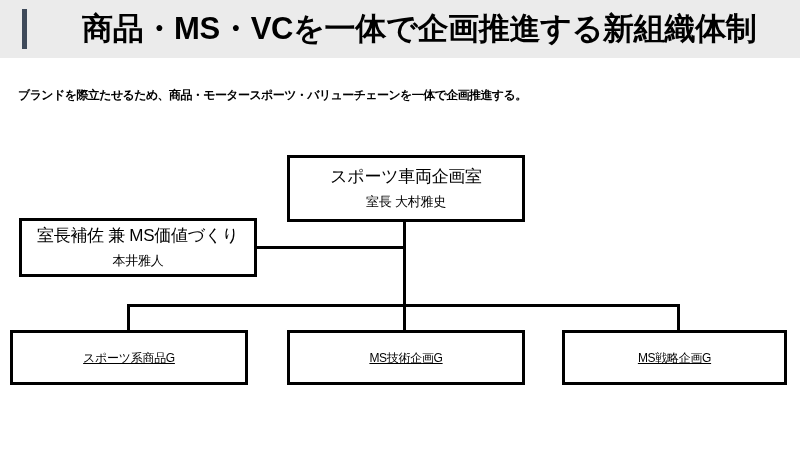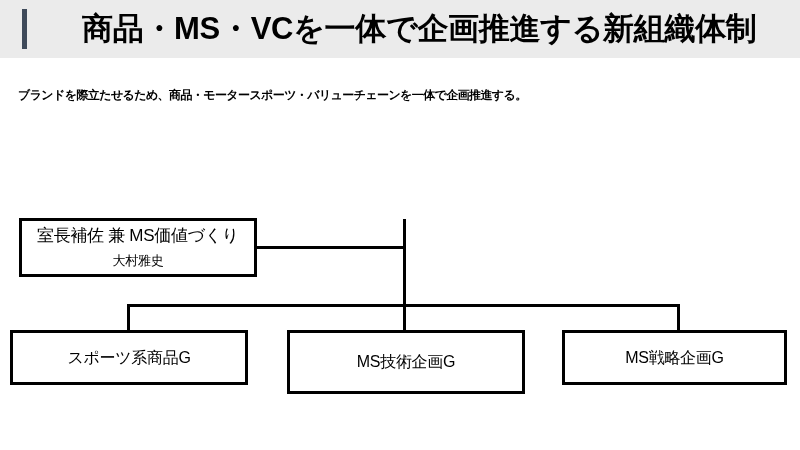--- a/index.html
+++ b/index.html
@@ -89,28 +89,29 @@
   }
   .node-sub {
     font-size: 13px;
     line-height: 18px;
     letter-spacing: -0.2px;
     margin-top: 5px;
     white-space: nowrap;
     color: #000000;
   }
   .node-single .node-title {
-    font-size: 16px;
+    font-size: 12px;
+    text-decoration: underline;
   }
 
   
   #node-top      { left: 287px; top: 155px; width: 238px; height: 67px; }
   #node-deputy   { left: 10px;  top: 218px; width: 238px; height: 59px; margin-left: 9px; }
   #node-group-1  { left: 10px;  top: 330px; width: 238px; height: 55px; }
-  #node-group-2  { left: 287px; top: 330px; width: 238px; height: 64px; }
+  #node-group-2  { left: 287px; top: 330px; width: 238px; height: 55px; }
   #node-group-3  { left: 562px; top: 330px; width: 225px; height: 55px; }
 
   
   .conn {
     position: absolute;
     background: #000000;
     z-index: 1;
   }
   
   #conn-trunk       { left: 403px; top: 219px; width: 3px; height: 88px; }
@@ -135,24 +136,28 @@
 
 <div class="org-chart">
 
   <div class="conn" id="conn-trunk"></div>
   <div class="conn" id="conn-deputy"></div>
   <div class="conn" id="conn-bar"></div>
   <div class="conn" id="conn-drop-1"></div>
   <div class="conn" id="conn-drop-2"></div>
   <div class="conn" id="conn-drop-3"></div>
 
+  <div class="node" id="node-top">
+    <div class="node-title">スポーツ車両企画室</div>
+    <div class="node-sub">室長 大村雅史</div>
+  </div>
 
   <div class="node" id="node-deputy">
     <div class="node-title">室長補佐 兼 MS価値づくり</div>
-    <div class="node-sub">大村雅史</div>
+    <div class="node-sub">本井雅人</div>
   </div>
 
   <div class="node node-single" id="node-group-1">
     <div class="node-title">スポーツ系商品G</div>
   </div>
   <div class="node node-single" id="node-group-2">
     <div class="node-title">MS技術企画G</div>
   </div>
   <div class="node node-single" id="node-group-3">
     <div class="node-title">MS戦略企画G</div>

